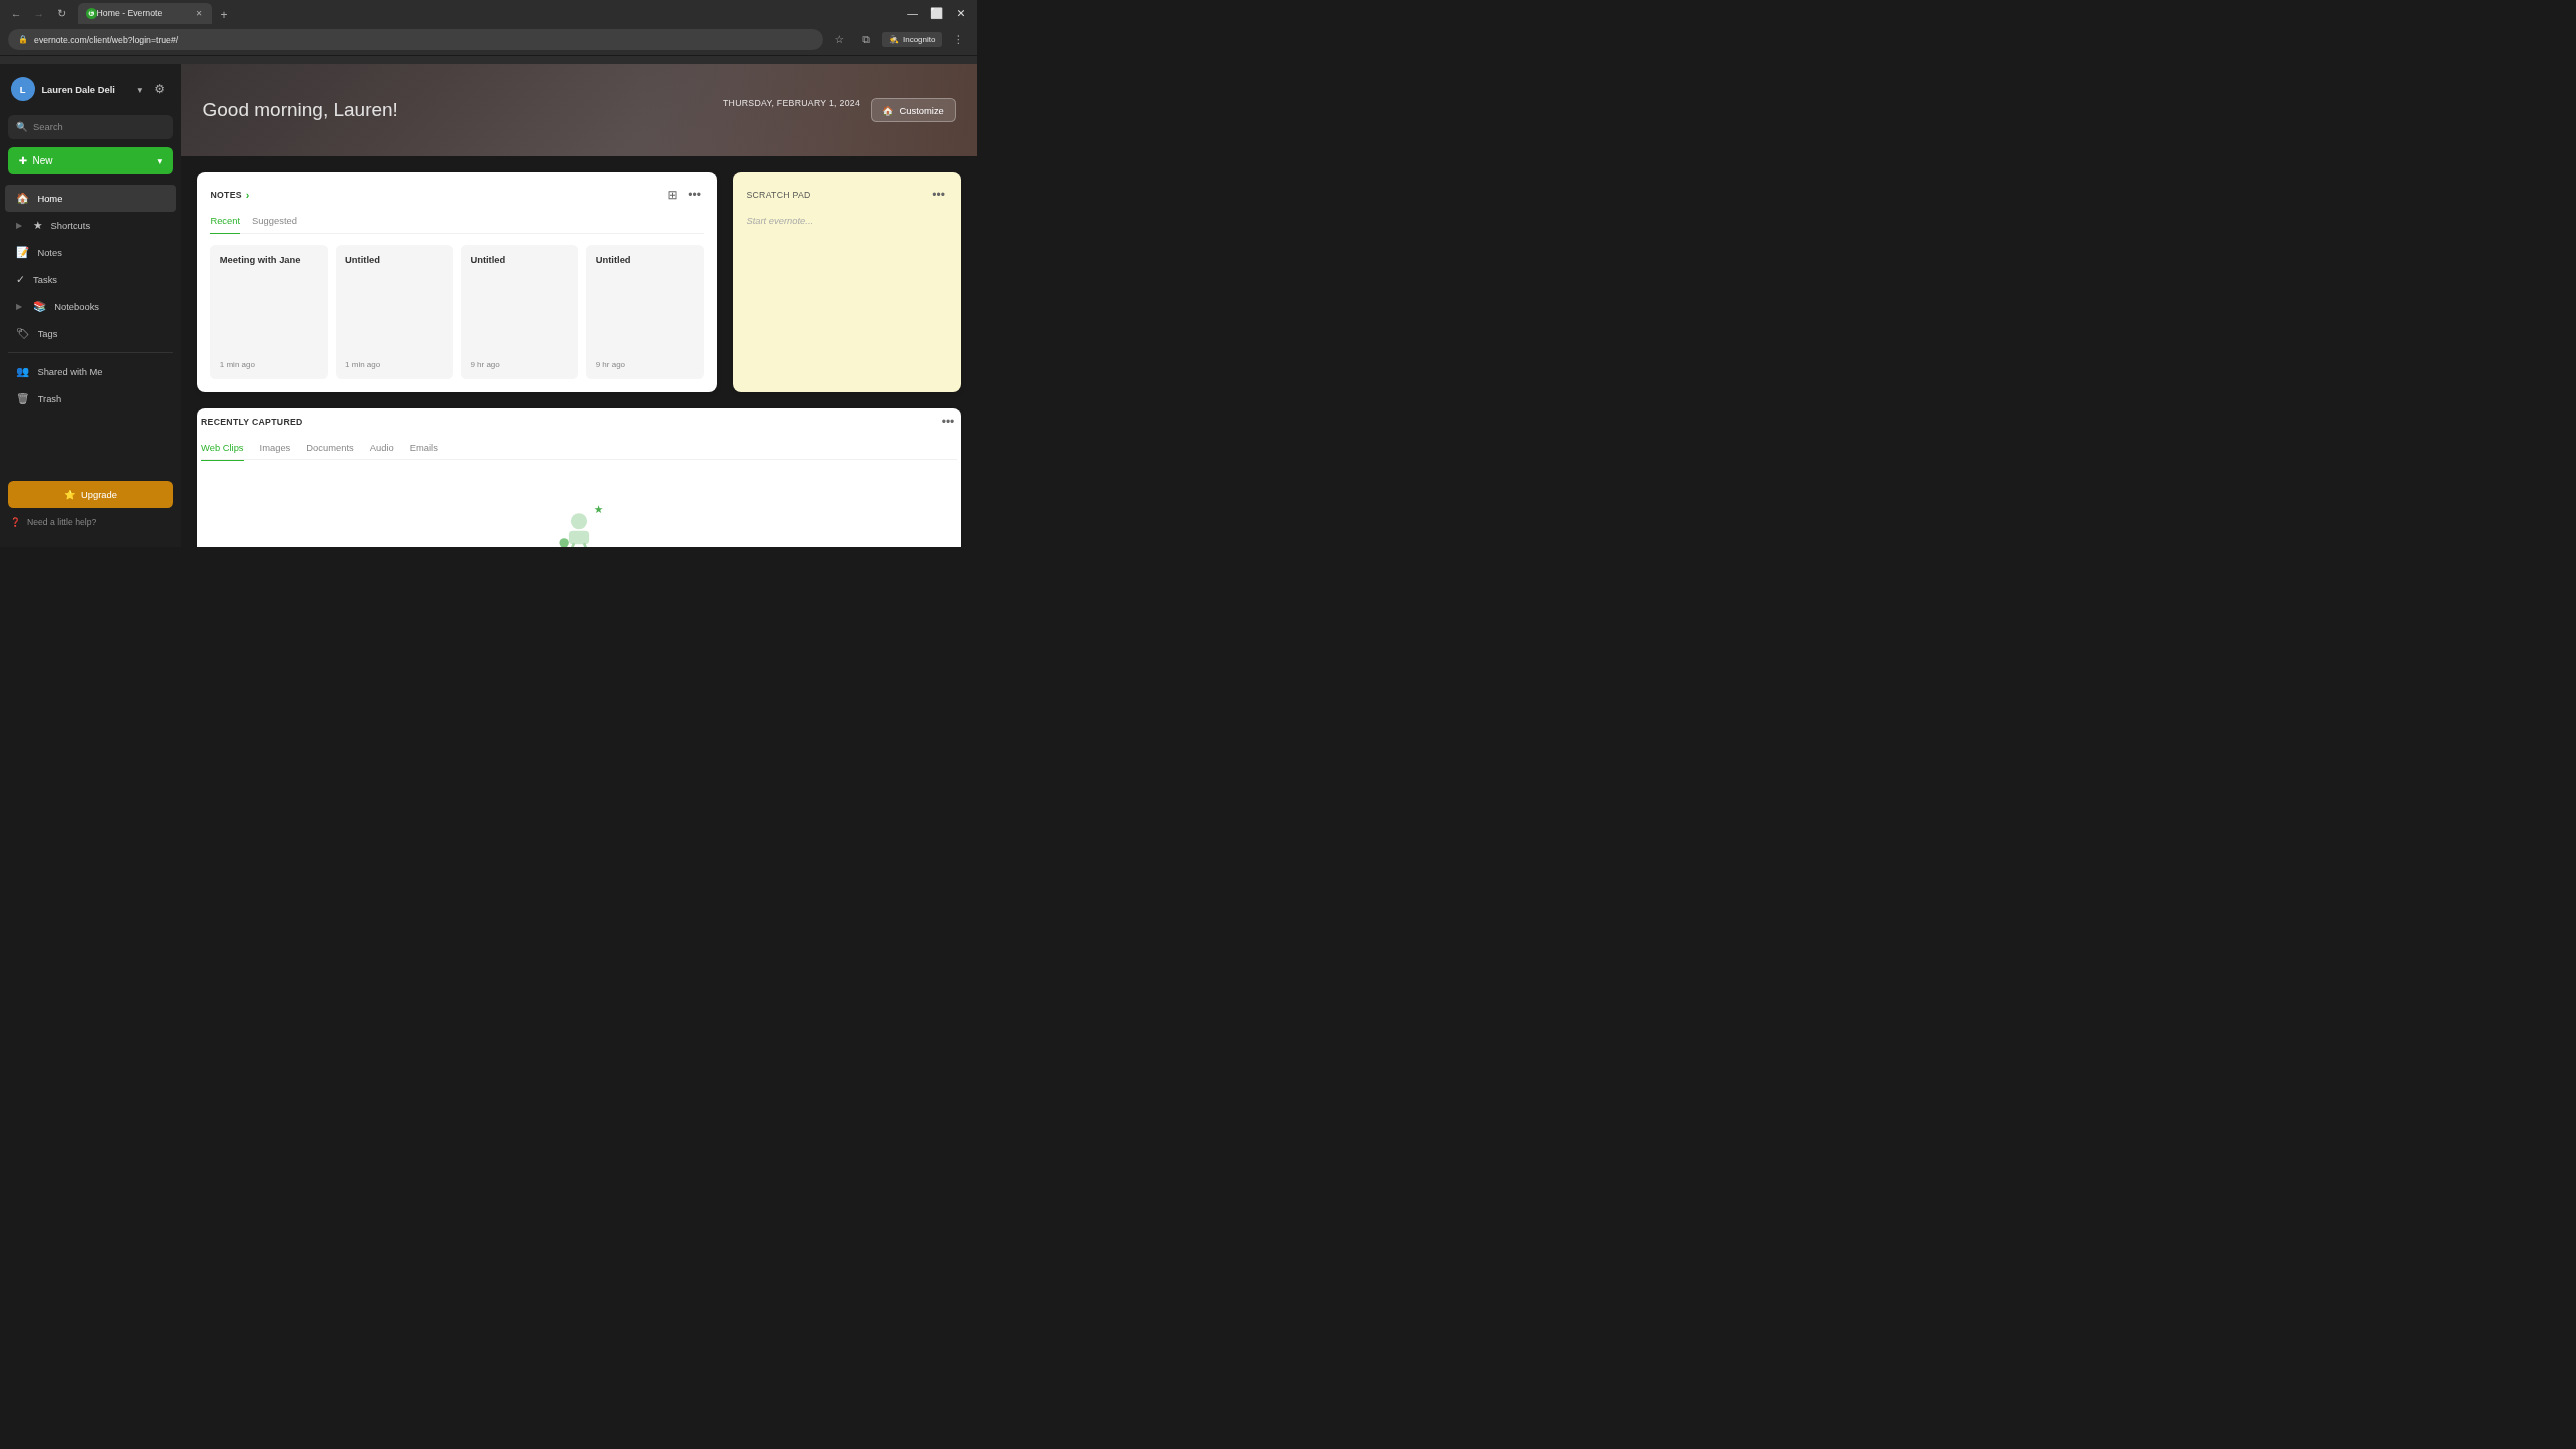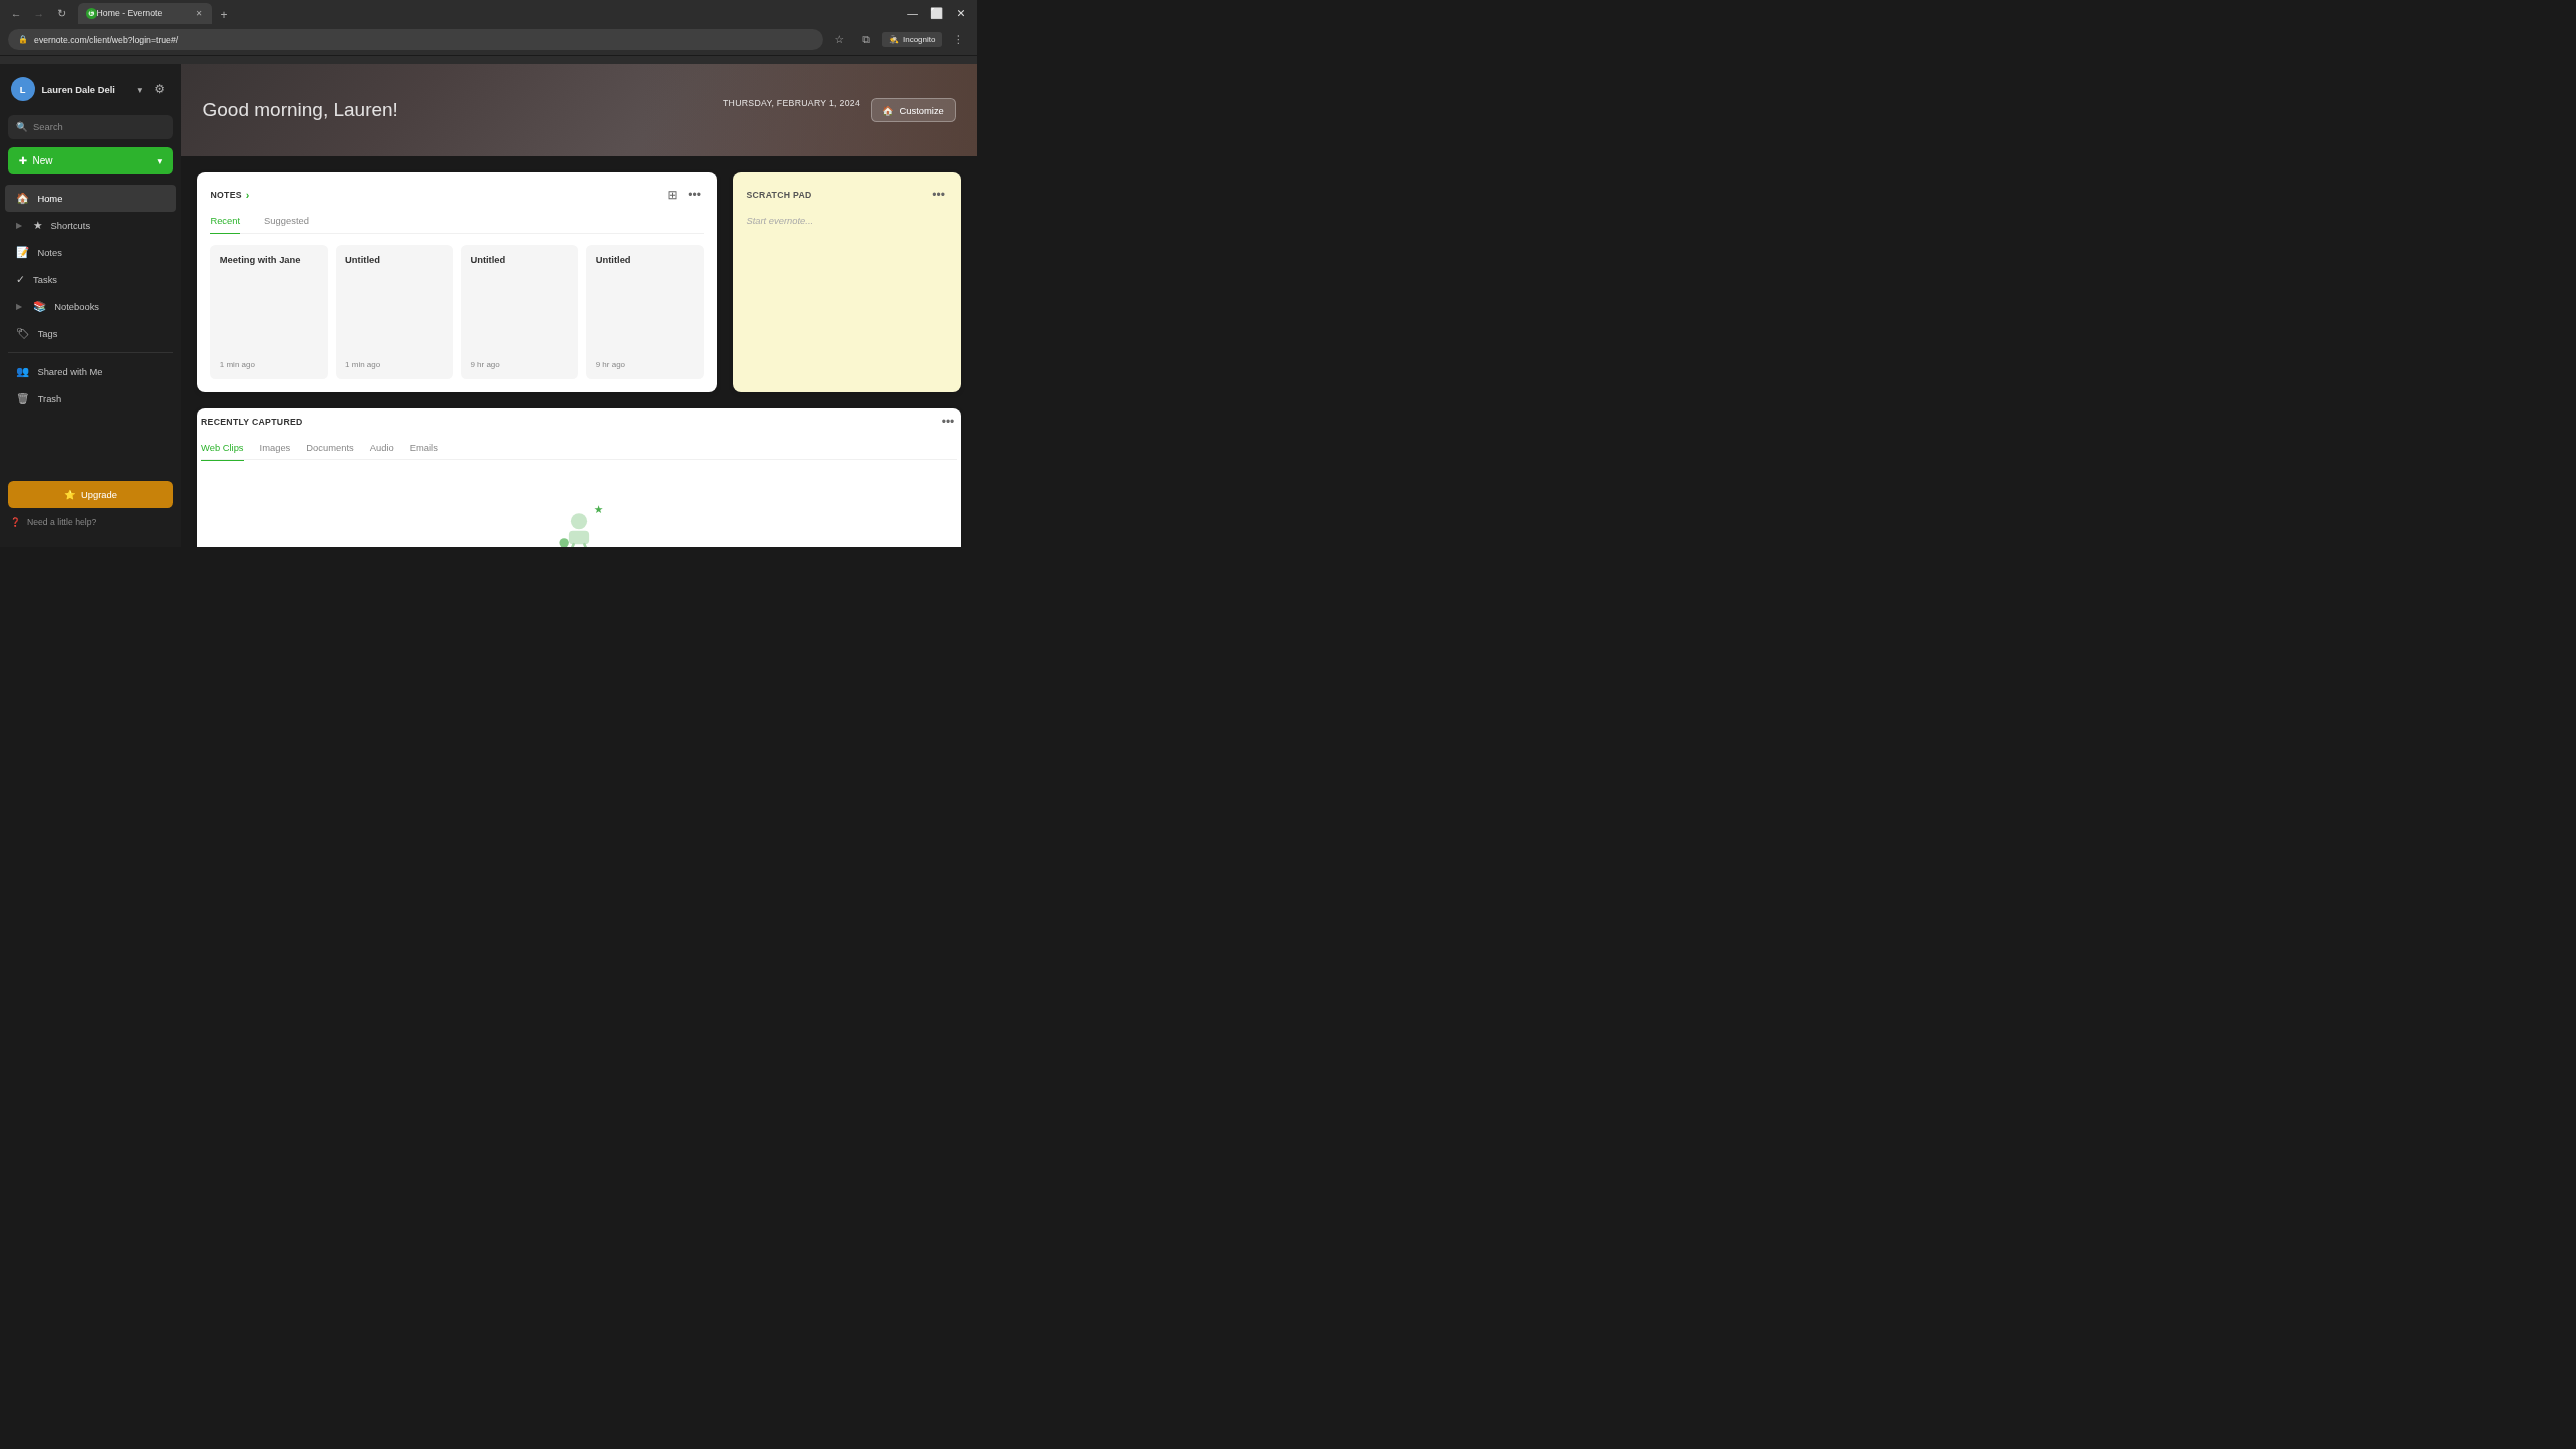--- a/index.html
+++ b/index.html
@@ -385,21 +385,21 @@
       cursor: pointer;
       color: #666;
       font-size: 12px;
       padding: 2.7px;
       border-radius: 2.7px;
     }
 
     
     .notes-tabs {
       display: flex;
-      gap: 24px;
+      gap: 12px;
       margin-bottom: 10.7px;
       border-bottom: 1.3px solid #f0f0f0;
       padding-bottom: 0;
     }
     .notes-tab {
       font-size: 9.4px;
       color: #888;
       cursor: pointer;
       padding-bottom: 6.7px;
       border-bottom: 1.3px solid transparent;
@@ -446,21 +446,21 @@
       box-shadow: 0 1.3px 5.4px rgba(0,0,0,0.1);
     }
     .scratch-pad-header {
       display: flex;
       align-items: center;
       justify-content: space-between;
       margin-bottom: 10.7px;
     }
     .scratch-pad-title {
       font-size: 8.7px;
-      font-weight: 700;
+      font-weight: 400;
       color: #555;
       letter-spacing: 0.3px;
     }
     .scratch-pad-content {
       color: #aaa;
       font-size: 9.4px;
       font-style: italic;
     }
 
     

